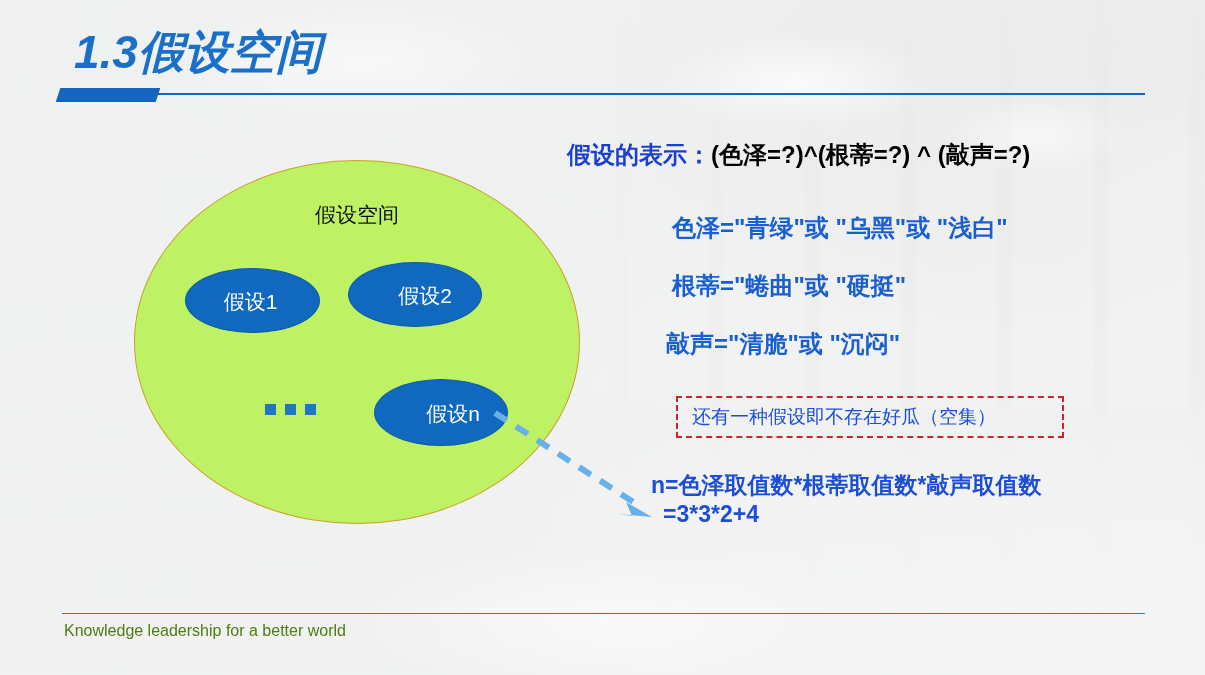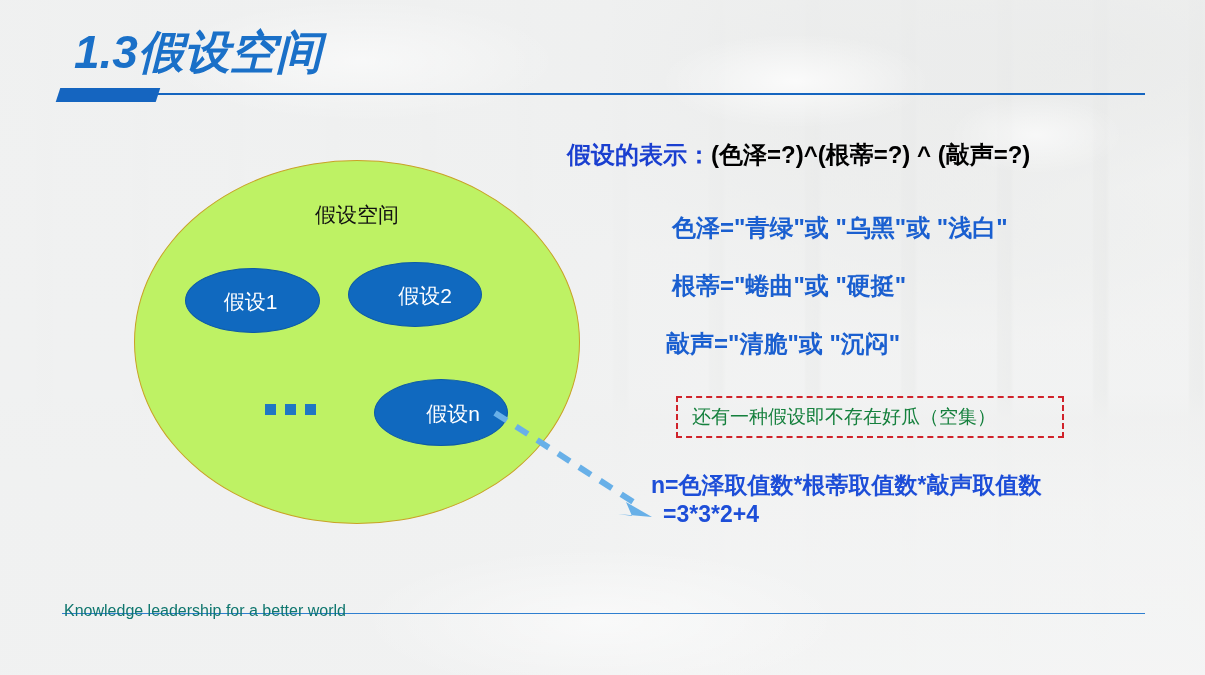--- a/index.html
+++ b/index.html
@@ -121,39 +121,39 @@
   .r-line.l3{left:666px;top:328px;}
 
   .empty-box{
     position:absolute;left:676px;top:396px;
     width:388px;height:42px;
     border:2px dashed #d0222a;
     box-sizing:border-box;
     display:flex;align-items:center;
   }
   .empty-box .txt{
-    font-size:19px;color:#15803d;
+    font-size:19px;color:#1d4ed8;
     padding-left:14px;white-space:nowrap;
   }
 
   .formula{
     position:absolute;left:651px;top:471px;
     font-size:23px;font-weight:bold;color:#1d4ed8;
     line-height:1.28;white-space:nowrap;
   }
   .formula .l2{padding-left:12px;}
 
   
   .foot-rule{
     position:absolute;left:62px;top:613px;
     width:1083px;height:1px;background:#2f7fd0;
   }
   .foot-text{
-    position:absolute;left:64px;top:602px;
-    font-size:16px;color:#0f766e;
+    position:absolute;left:64px;top:622px;
+    font-size:16px;color:#4d7c0f;
   }
 </style>
 </head>
 <body>
 
 <div id="slide">
 
   <div class="bg-photo"></div>
   <div class="bg-wash"></div>
   <div class="bg-haze"></div>

